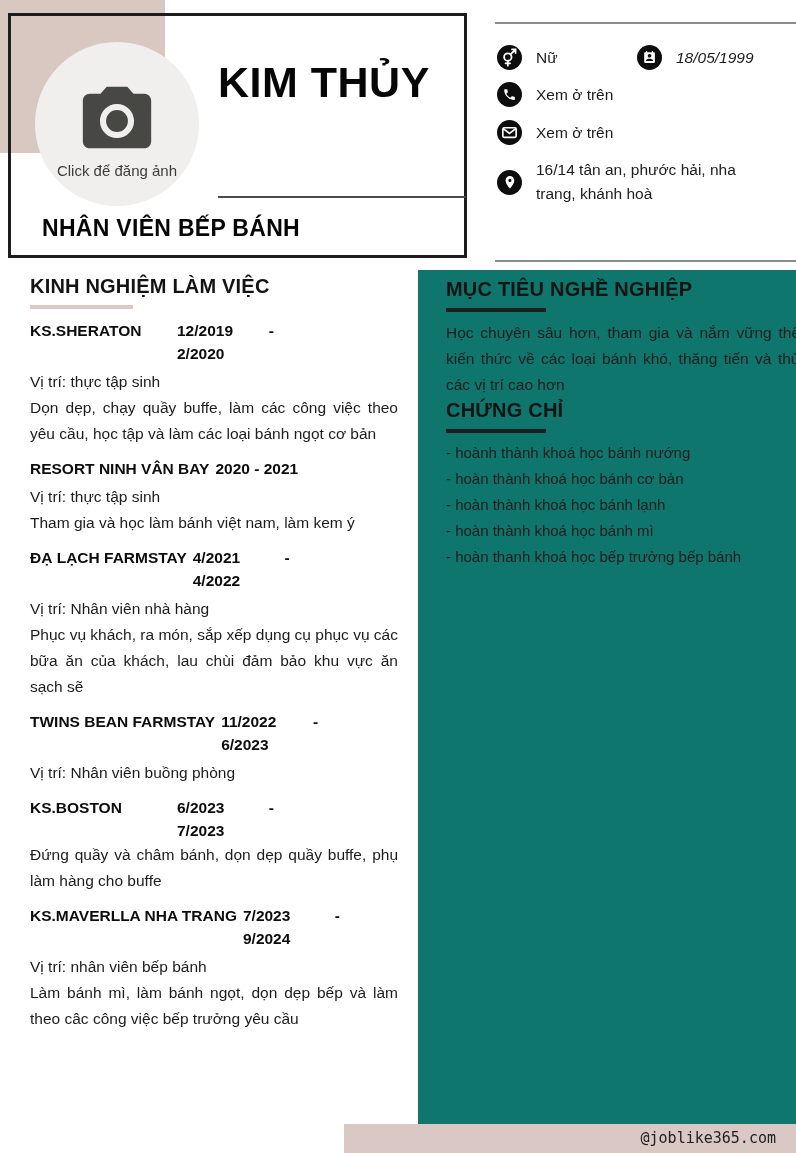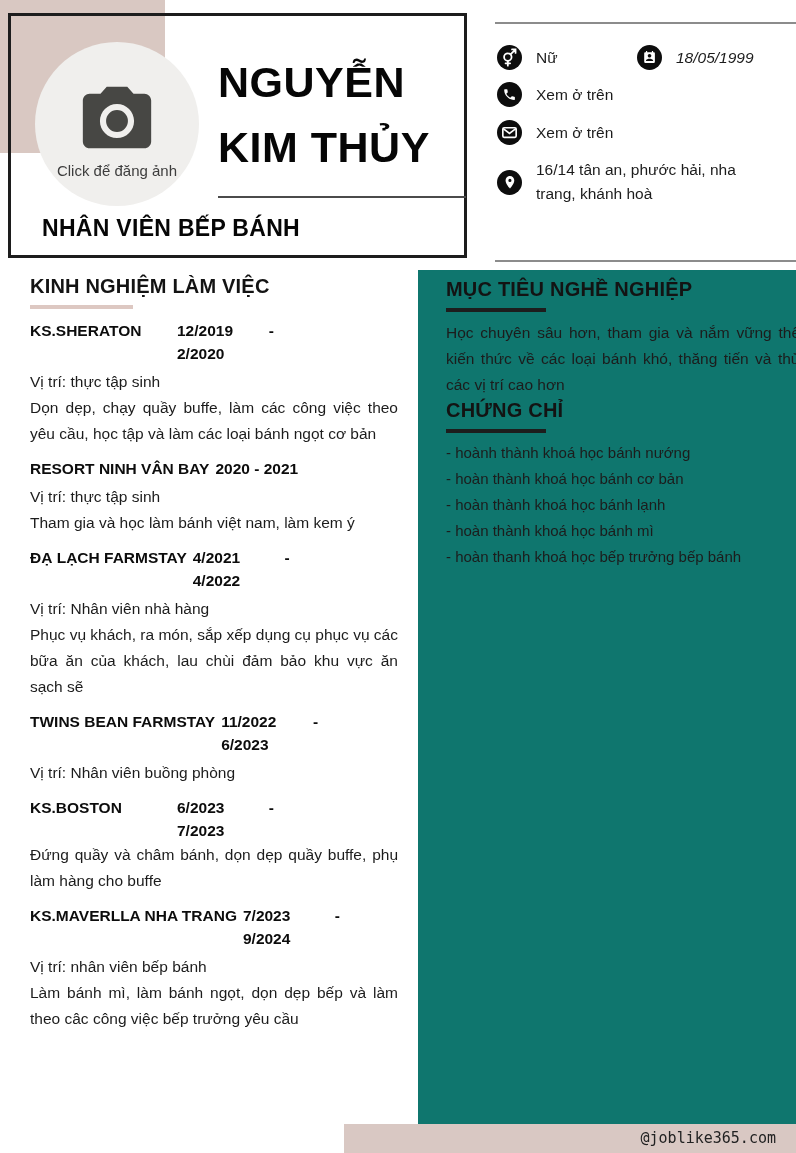--- a/index.html
+++ b/index.html
@@ -71,21 +71,20 @@
 <div class="photo-circle">
   <span>
     <svg viewBox="0 0 24 24">
         <path fill="#474744" d="M9 2L7.17 4H4c-1.1 0-2 .9-2 2v12c0 1.1.9 2 2 2h16c1.1 0 2-.9 2-2V6c0-1.1-.9-2-2-2h-3.17L15 2H9zm3 15c-2.76 0-5-2.24-5-5s2.24-5 5-5 5 2.24 5 5-2.24 5-5 5zm0-8.2a3.2 3.2 0 1 0 0 6.4 3.2 3.2 0 0 0 0-6.4z"></path>
       </svg>
   </span>
   <div class="photo-caption">Click để đăng ảnh</div>
 </div>
 
 <div class="name">
-  <div>NGUYỄN</div>
   <div>KIM THỦY</div>
 </div>
 <div class="name-rule"></div>
 <div class="job-title">NHÂN VIÊN BẾP BÁNH</div>
 
 <div class="contact">
   <div class="c-row" style="left:2px;top:21px;">
     <span class="cicon">
       <svg viewBox="0 0 24 24">
           <circle cx="12" cy="12" r="12" fill="#0d0d0d"></circle>

